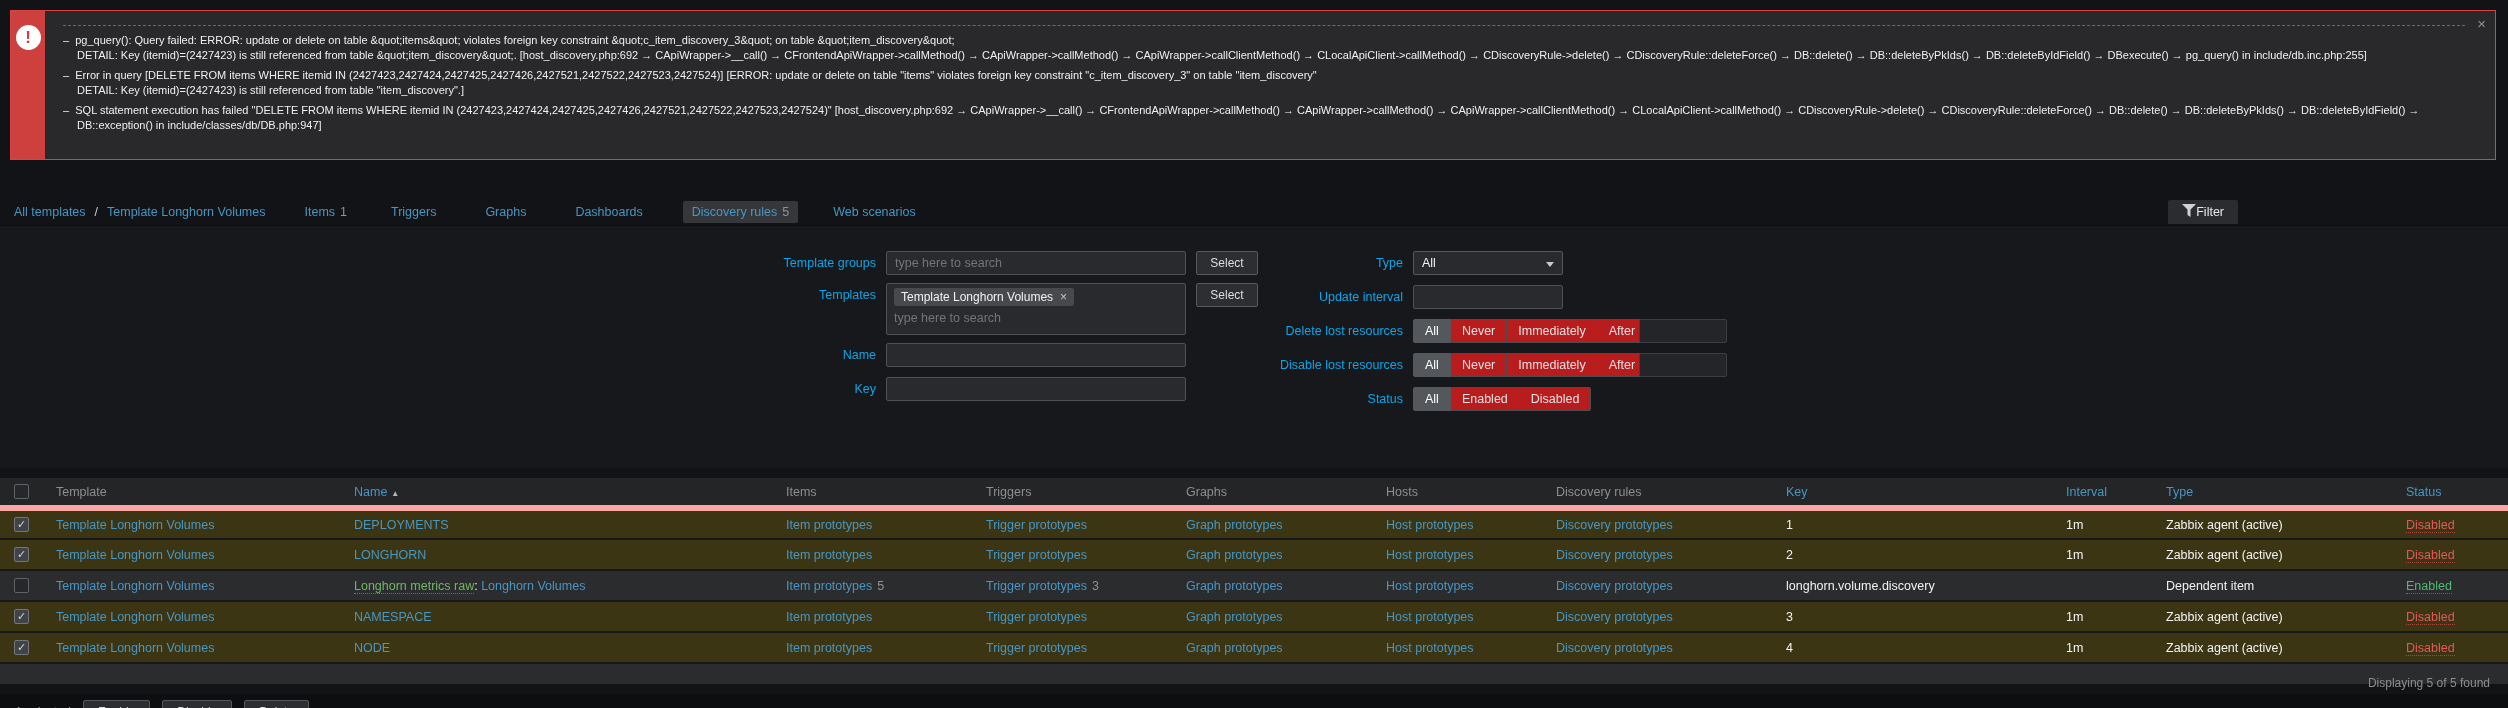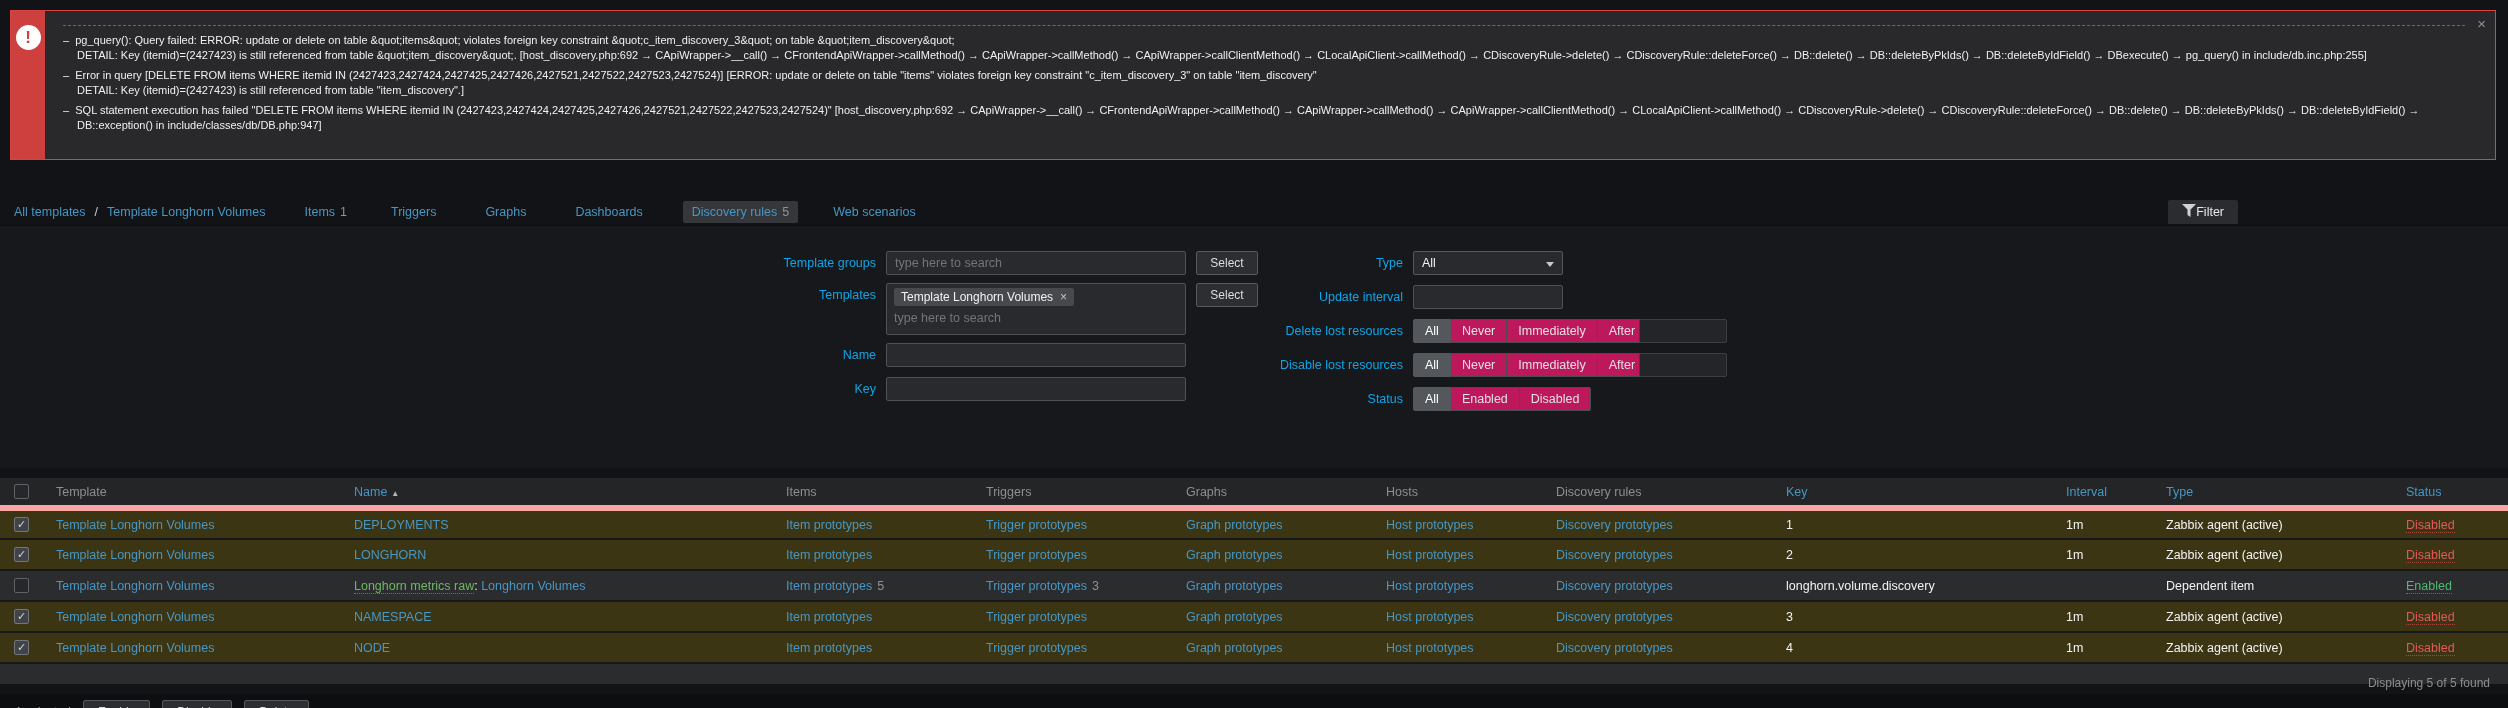--- a/index.html
+++ b/index.html
@@ -54,21 +54,21 @@
     padding:2px 7px; font-size:12px; color:#f2f2f2; }
   .chip-x { margin-left:7px; color:#c3c5c7; font-size:12px; cursor:pointer; }
   .ms-input { display:block; background:transparent; border:none; outline:none; margin-top:5px;
     color:#f2f2f2; font-size:12.5px; font-family:inherit; width:250px; }
   .ms-input::placeholder { color:#737578; }
   .fake-select { position:absolute; background:#292a2d; border:1px solid #56585b; border-radius:2px;
     height:24px; line-height:22px; padding:0 8px; cursor:pointer; }
   .sel-arrow { position:absolute; right:8px; top:10px; width:0; height:0;
     border-left:4px solid transparent; border-right:4px solid transparent; border-top:5px solid #c6c8ca; }
   .seg { position:absolute; display:flex; height:24px; }
-  .seg-opt { border:1px solid #4a4c4f; border-left-width:0; background:#be185d; color:#e0e2e3;
+  .seg-opt { border:1px solid #4a4c4f; border-left-width:0; background:#b91c1c; color:#e0e2e3;
     line-height:22px; padding:0 11px; cursor:pointer; }
   .seg-opt:first-child { border-left-width:1px; border-radius:2px 0 0 2px; }
   .seg-opt:last-child { border-radius:0 2px 2px 0; }
   .seg-opt.sel { background:#54575c; border-color:#54575c; color:#fff; }
   .filter-actions { position:absolute; top:429px; left:0; width:2508px; text-align:center; }
   .btn-apply { background:#3870a9; border:1px solid #3870a9; color:#fff; padding:0 13px; height:24px;
     line-height:22px; border-radius:2px; display:inline-block; font-size:12.5px; }
   .btn-reset { margin-left:10px; padding:0 13px; }
 
   

